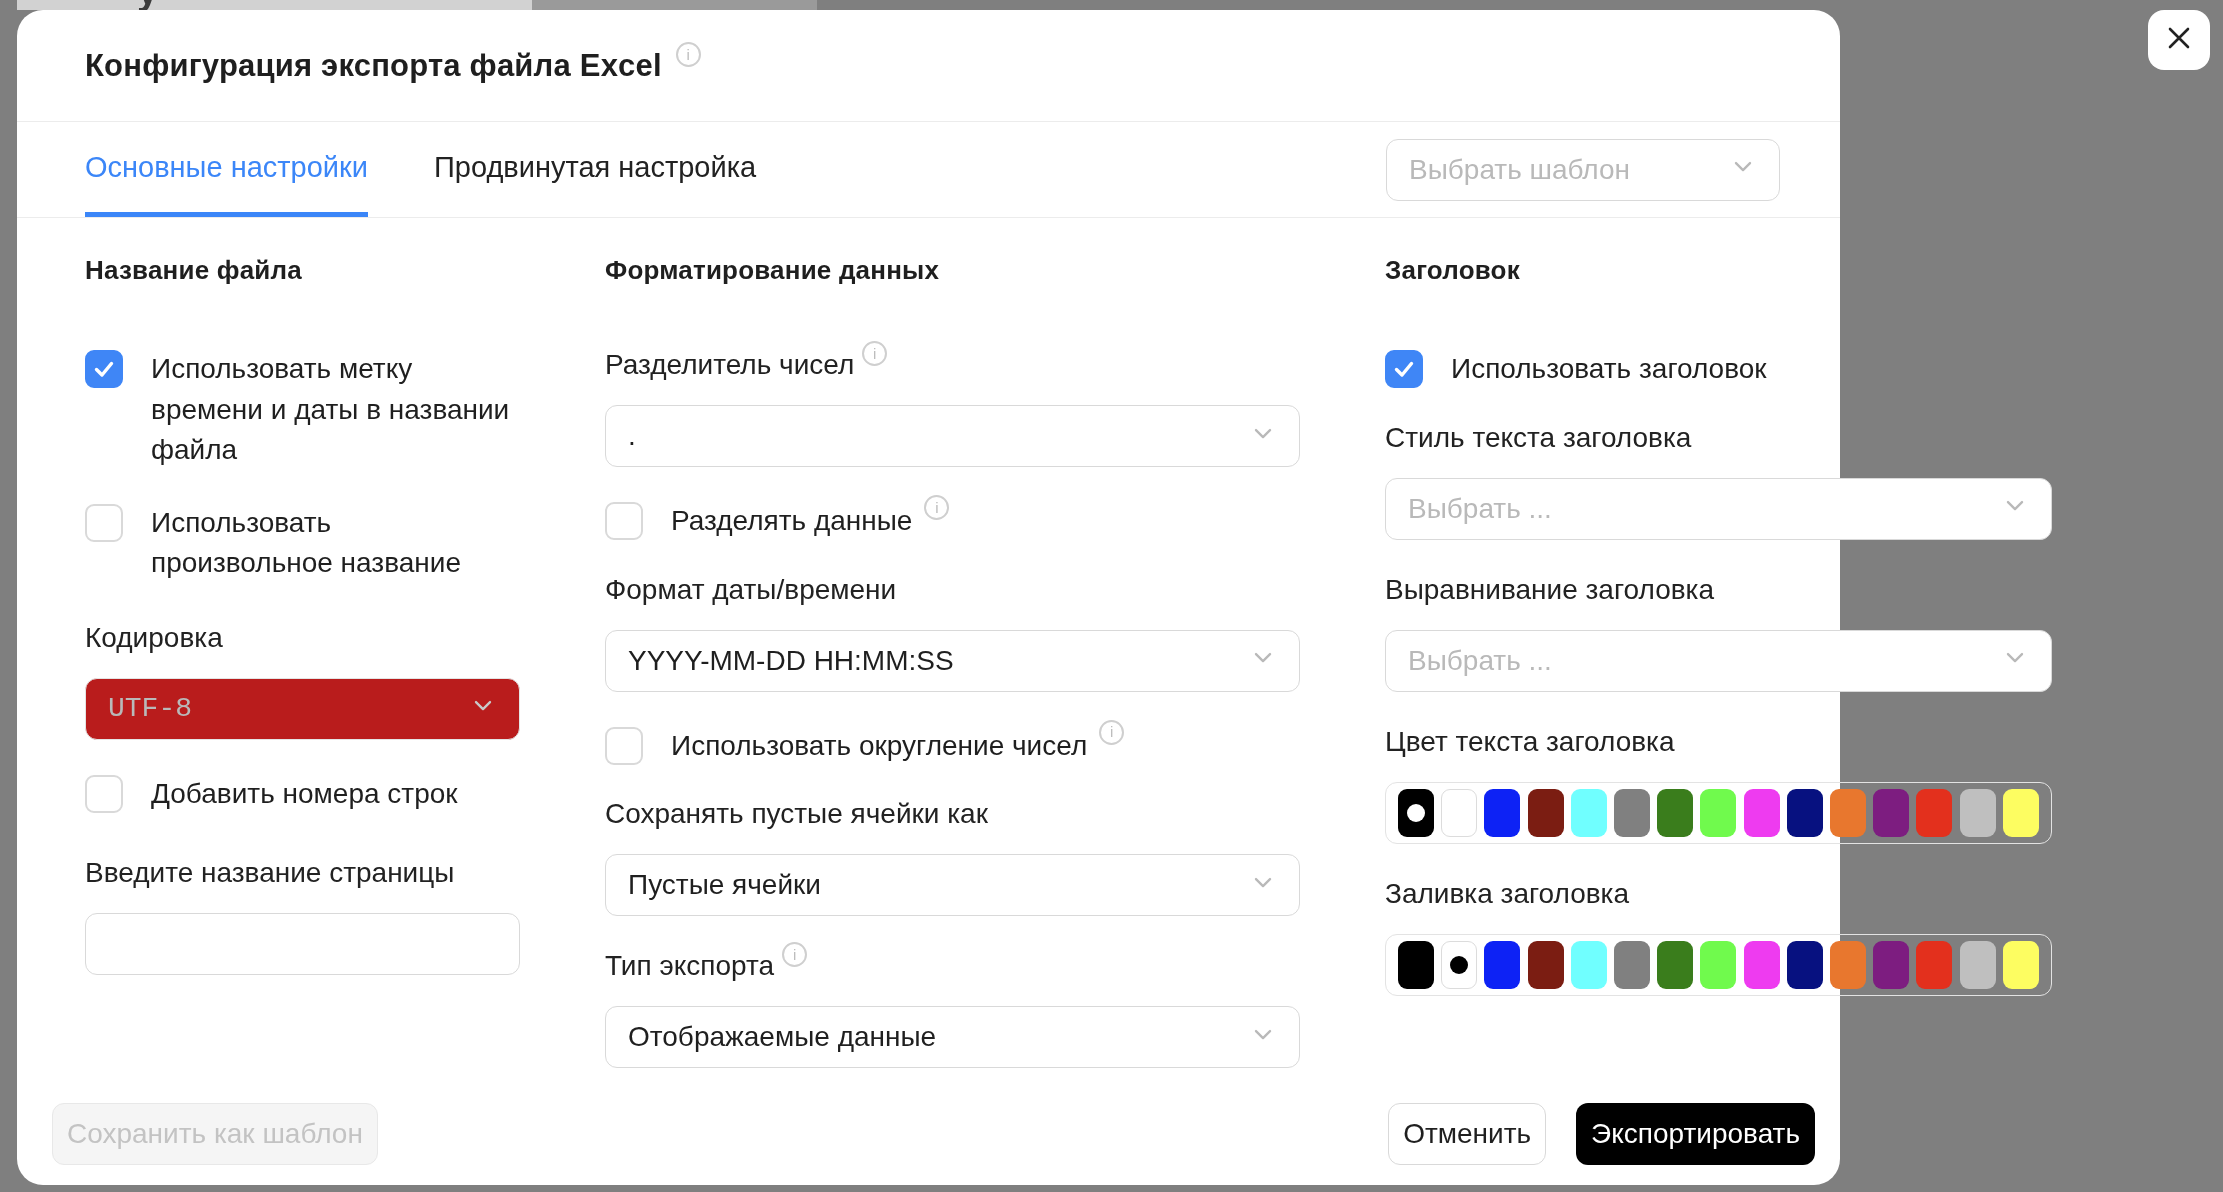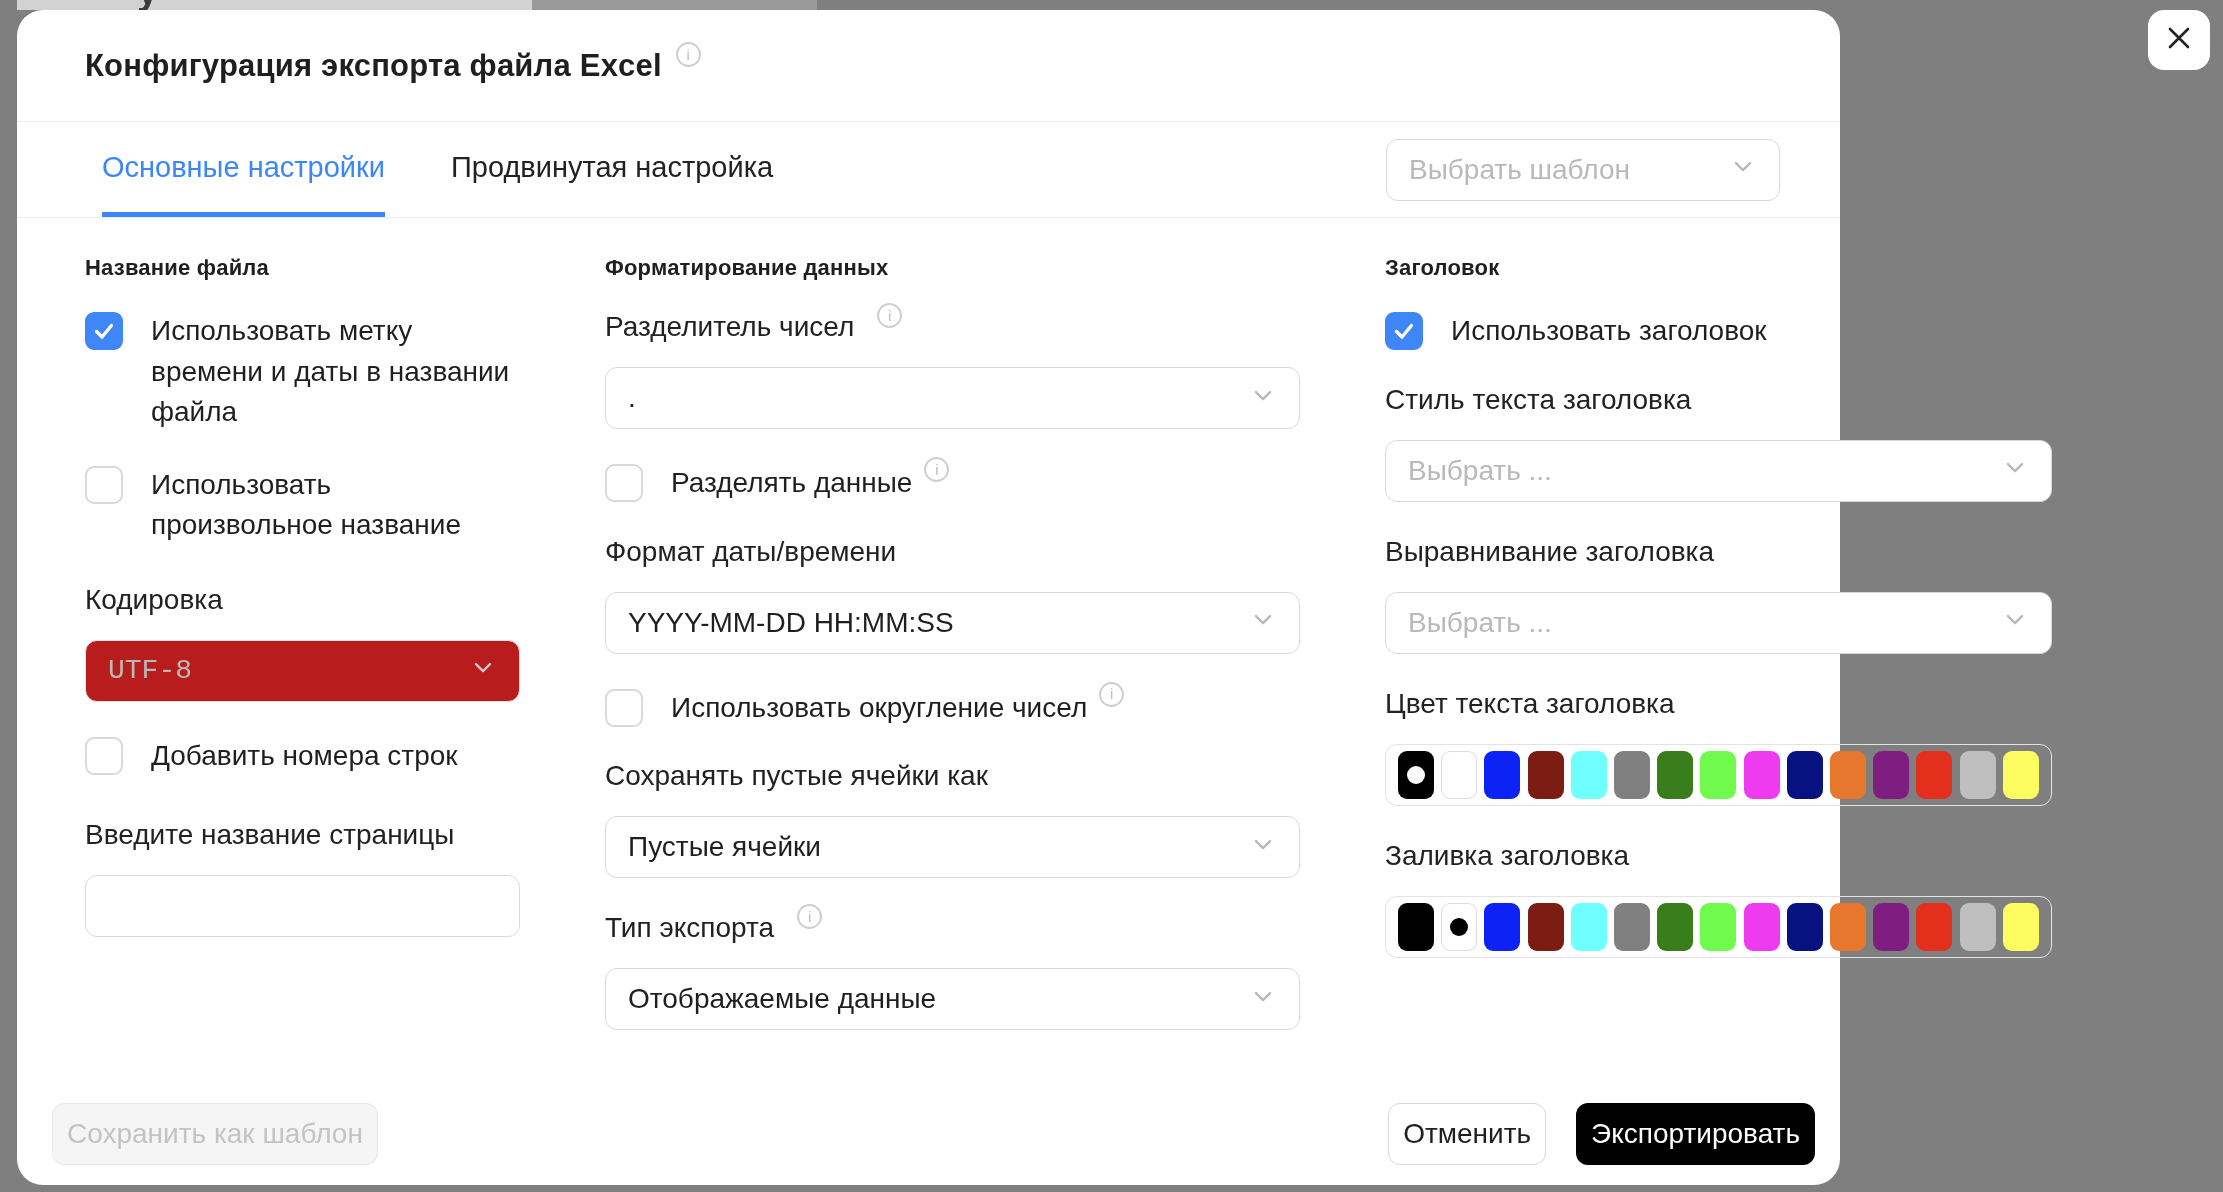--- a/index.html
+++ b/index.html
@@ -32,39 +32,39 @@
   .info-icon {
     display:inline-flex; align-items:center; justify-content:center;
     width:25px; height:25px; border:2px solid #cfcfcf; border-radius:50%;
     color:#bdbdbd; font-size:15px; font-weight:400; flex:0 0 auto;
   }
   .title-info { margin:-22px 0 0 14px; }
 
   
   .tabs-row { height:96px; padding:0 60px 0 68px; display:flex; align-items:stretch; border-bottom:1px solid #ececec; }
   .tab { display:flex; align-items:center; font-size:29px; color:#222; cursor:pointer; border-bottom:5px solid transparent; margin-right:66px; }
-  .tab.active { color:#3b86f8; border-bottom-color:#3b86f8;margin-left:17px; }
+  .tab.active { color:#3b86f8; border-bottom-color:#3b86f8; }
   .template-select-wrap { margin-left:auto; align-self:center; width:394px; }
 
   
   .select, .text-input {
     height:62px; border:1px solid #d9d9d9; border-radius:12px; background:#fff;
     display:flex; align-items:center; padding:0 22px; font-size:28px; cursor:pointer;
   }
   .select .value { flex:1; color:#1f1f1f; white-space:nowrap; overflow:hidden; }
   .select .value.placeholder { color:#b9b9b9; }
   .select.disabled { background:#b91c1c; border-color:#e4e4e4; cursor:default;font-family:Liberation Mono, monospace; }
   .select.disabled .value { color:#b9b9b9; }
   .chev { flex:0 0 auto; }
 
   
   .content { padding:37px 60px 0 68px; display:grid; grid-template-columns:435px 695px 667px; column-gap:85px; }
-  .col-heading { font-size:22px; font-weight:700; margin-bottom:30px; letter-spacing:.2px; }
-
-  .field-label { font-size:28px; color:#222; margin-bottom:24px; display:flex; align-items:flex-start; gap:23px; }
+  .col-heading { font-size:26px; font-weight:700; margin-bottom:63px; letter-spacing:.2px; }
+
+  .field-label { font-size:28px; color:#222; margin-bottom:24px; display:flex; align-items:flex-start; gap:8px; }
   .field-label .info-icon { margin-top:-8px; }
   .field { margin-bottom:34px; }
 
   
   .check-row { display:flex; gap:28px; font-size:28px; line-height:1.45; margin-bottom:32px; cursor:pointer; }
   .checkbox {
     flex:0 0 auto; width:38px; height:38px; border:2px solid #d9d9d9; border-radius:9px; background:#fff;
     display:flex; align-items:center; justify-content:center; margin-top:1px;
   }
   .checkbox.checked { background:#3f86f6; border-color:#3f86f6; }

